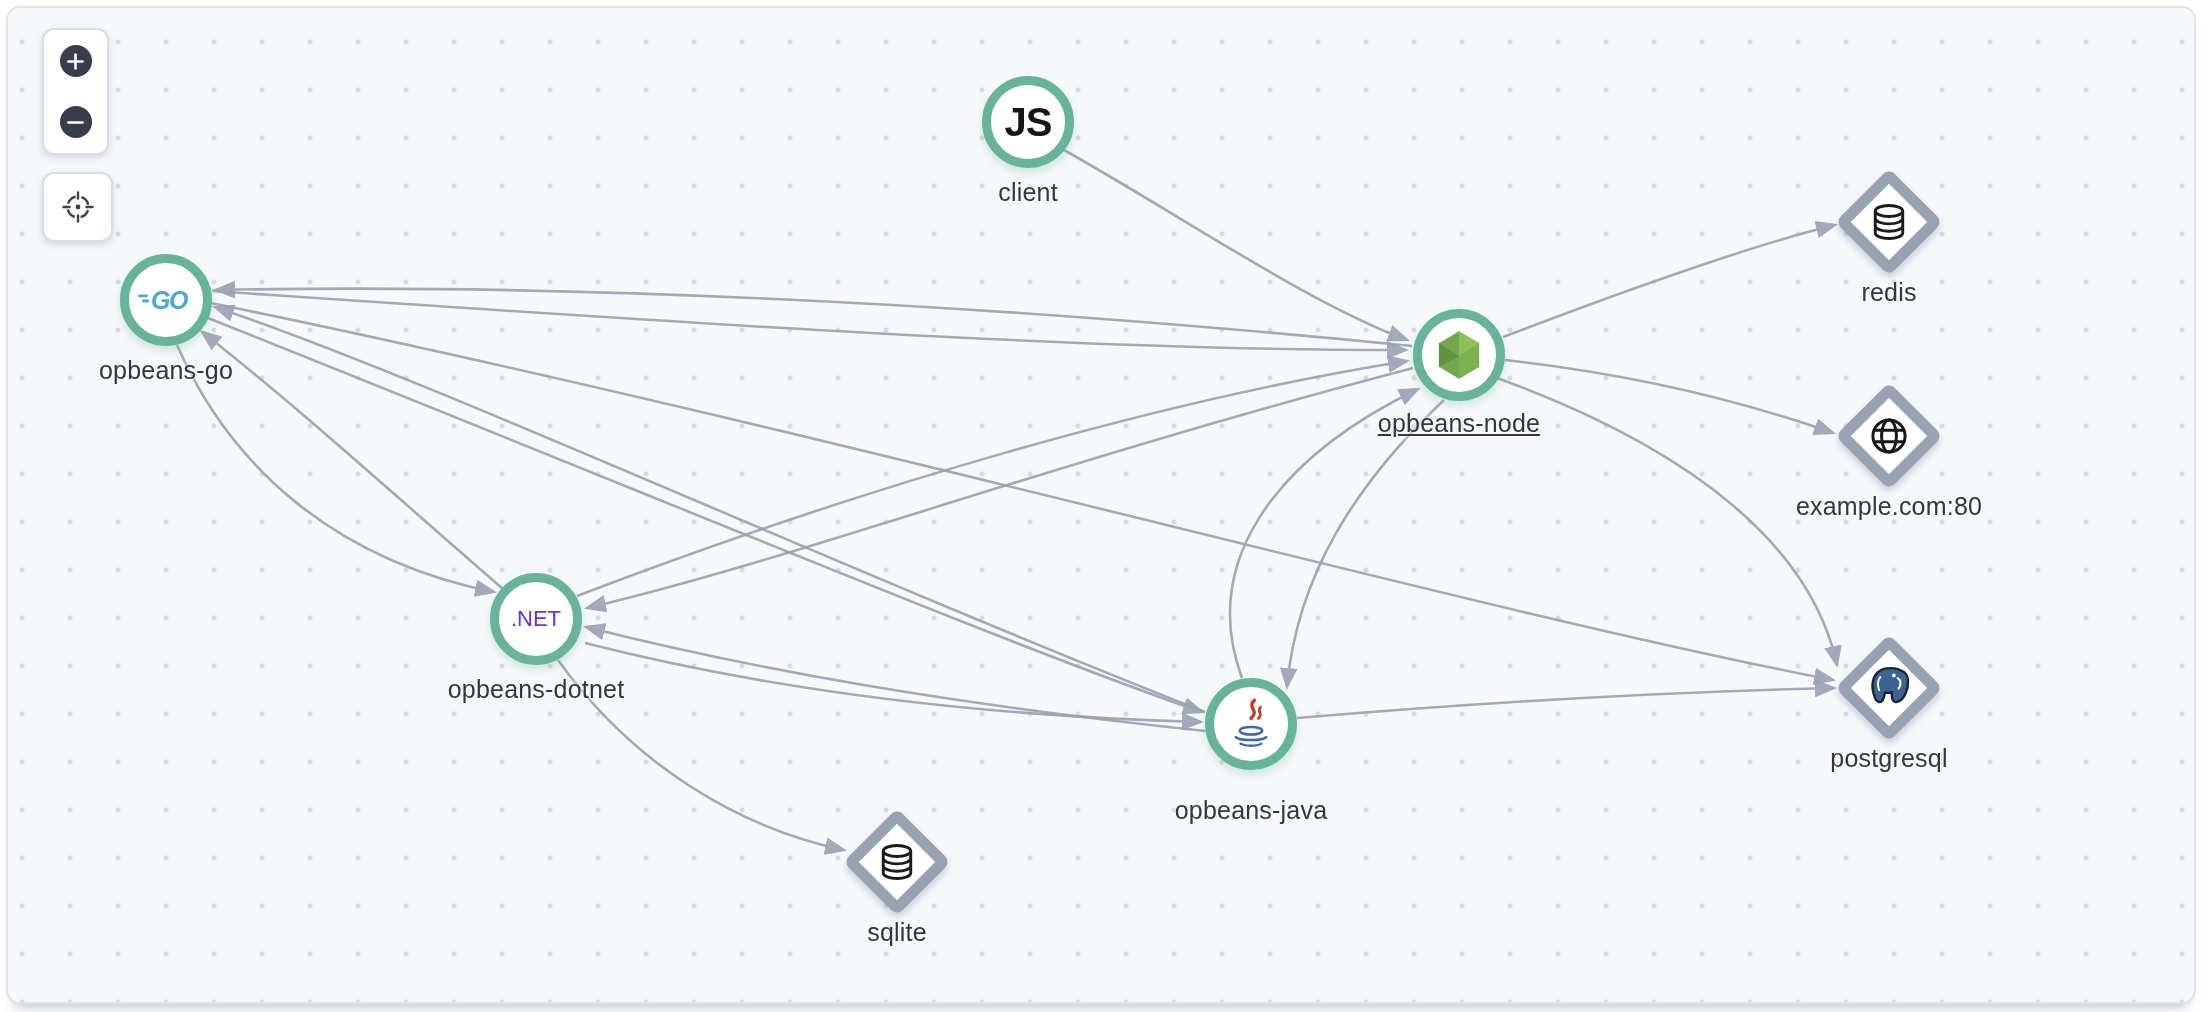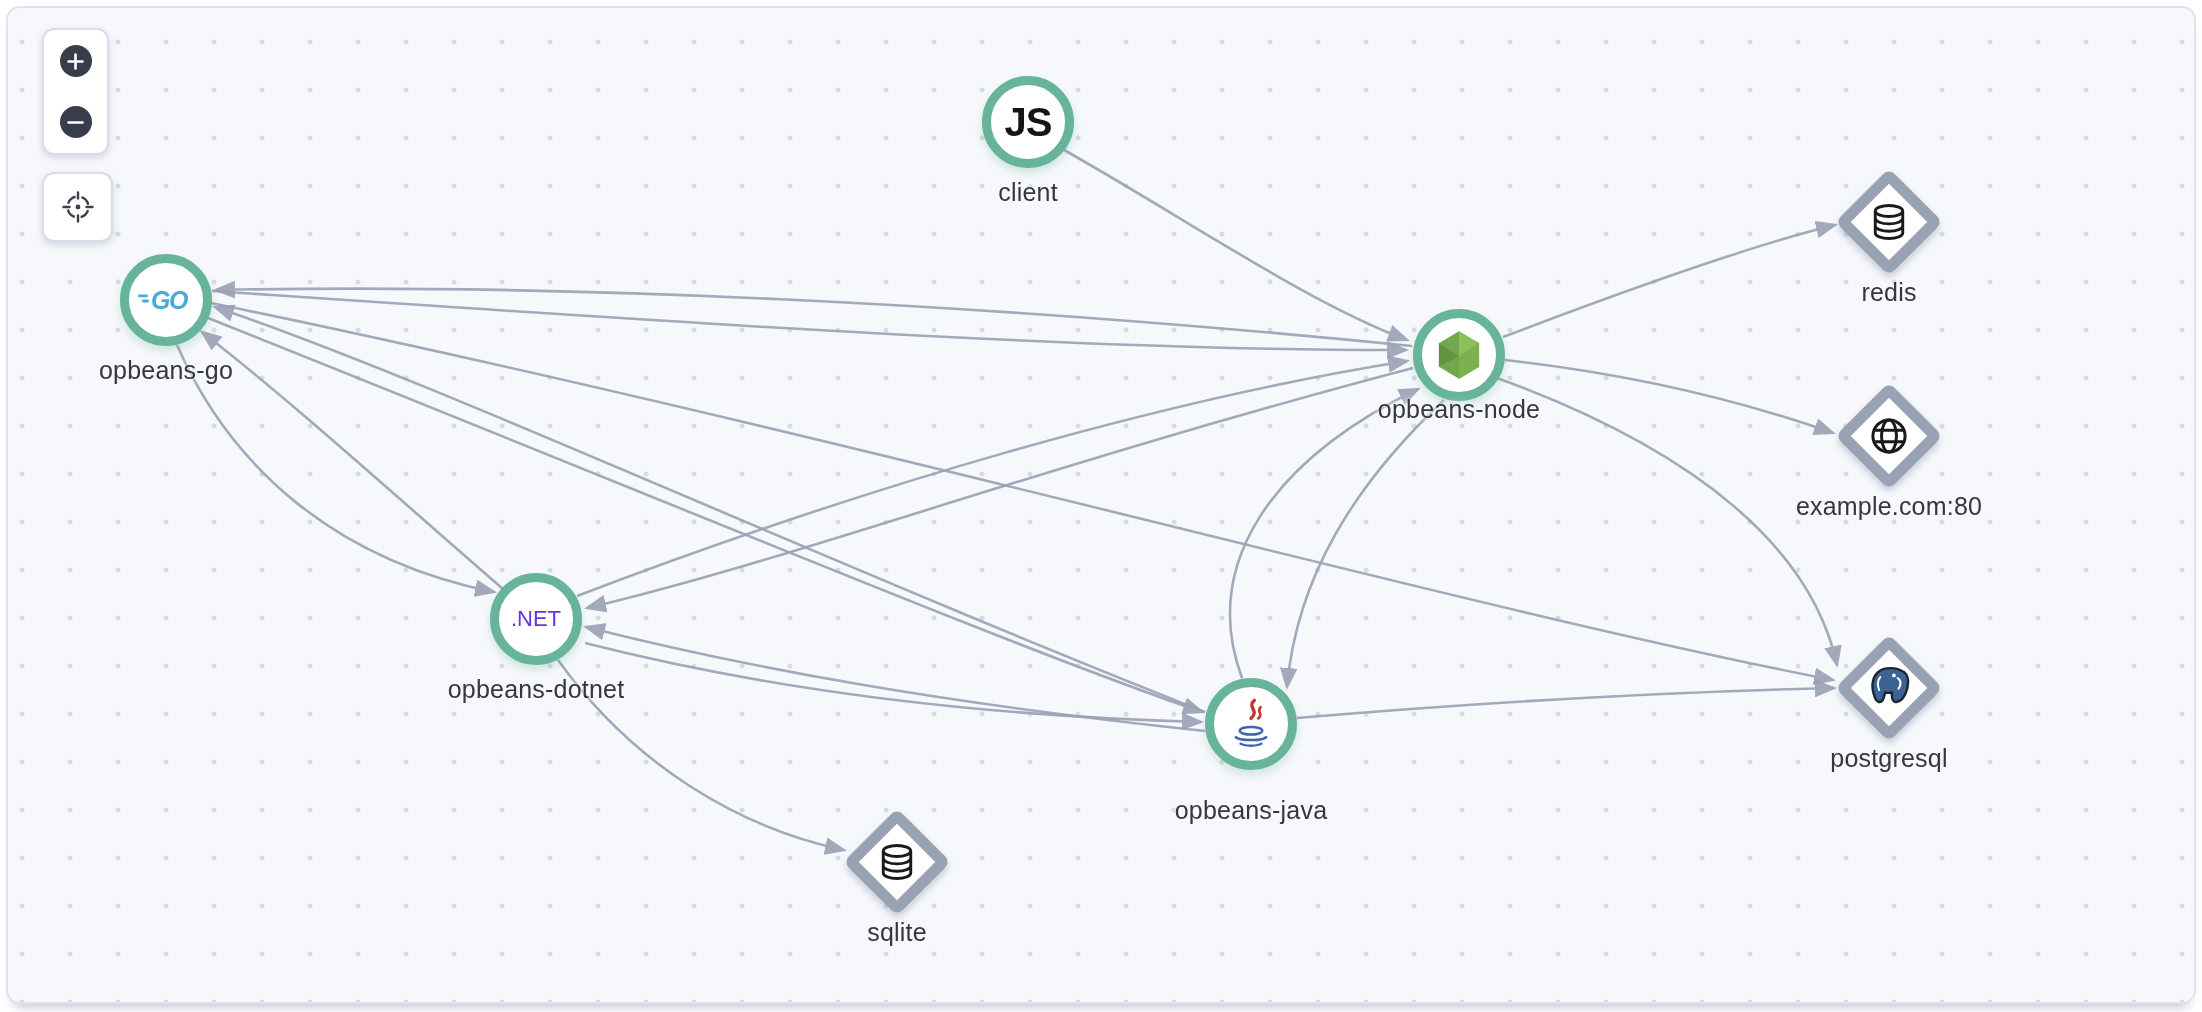--- a/index.html
+++ b/index.html
@@ -110,21 +110,21 @@
     </div>
     <div class="node" style="left: 1413px; top: 309px;">
       <div class="service-circle">
         <svg width="48" height="52" viewBox="0 0 40 44">
       <path d="M20 2 37 12 v20 L20 42 3 32 V12 Z" fill="#73a74f"></path>
       <path d="M20 2 37 12 20 23 Z" fill="#8ec058"></path>
       <path d="M3 12 l17 11 L3 32 Z" fill="#639341"></path>
       <path d="M20 23 37 12 v20 L20 42 Z" fill="#7db04e"></path>
         </svg>
       </div>
-      <div class="node-label" style="left: -134px; top: 86px;">opbeans-node</div>
+      <div class="node-label" style="left: -134px; top: 100px; text-decoration: underline;">opbeans-node</div>
     </div>
     <div class="node" style="left: 490px; top: 573px;">
       <div class="service-circle">
         <span class="logo-dotnet">.NET</span>
       </div>
       <div class="node-label" style="left: -134px; top: 102px;">opbeans-dotnet</div>
     </div>
     <div class="node" style="left: 1205px; top: 678px;">
       <div class="service-circle">
         <svg width="50" height="54" viewBox="0 0 44 48" fill="none">

